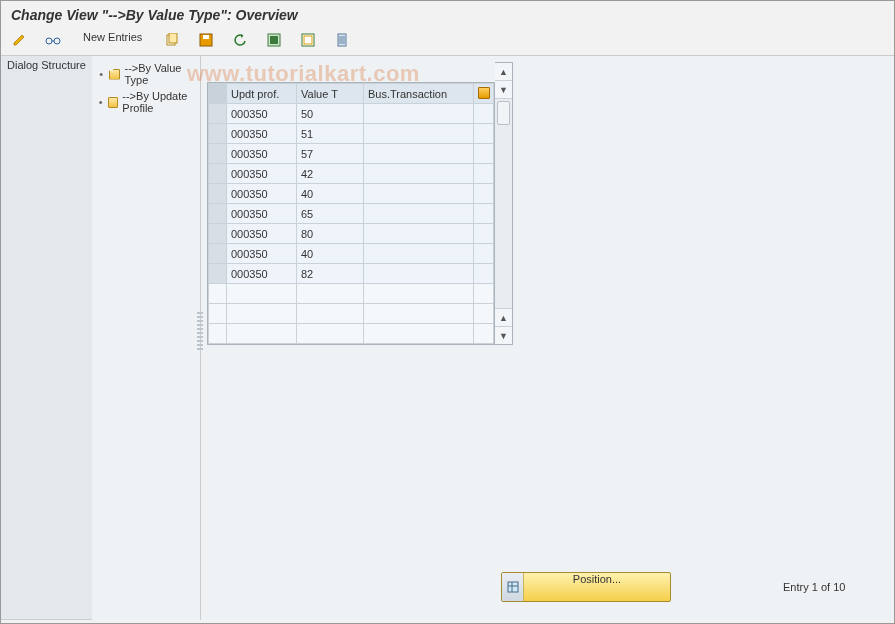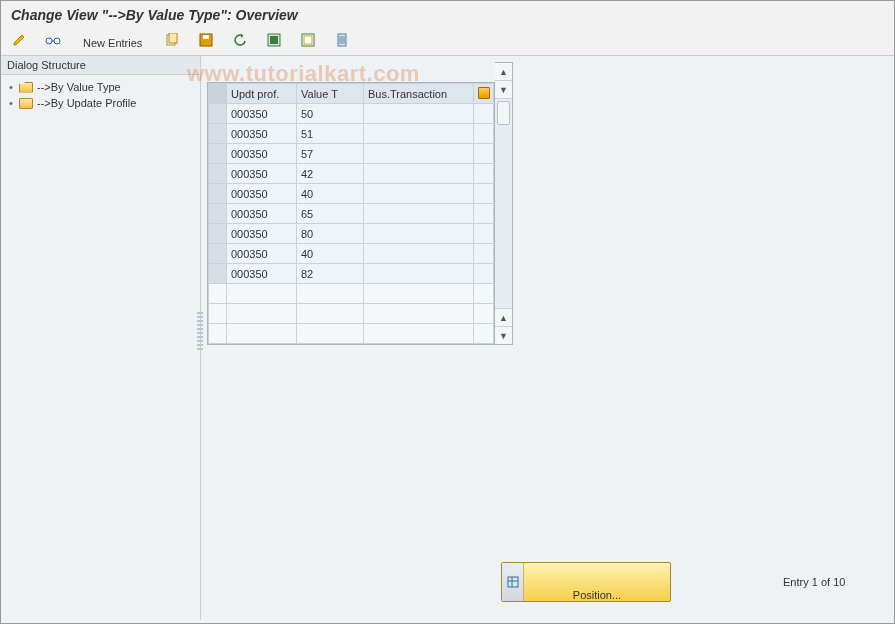--- a/index.html
+++ b/index.html
@@ -18,21 +18,21 @@
     background: #f2f2f2;
   }
   .titlebar h1 {
     font-size: 14px;
     font-style: italic;
     font-weight: bold;
     color: #333;
   }
   .toolbar {
     display: flex;
-    align-items: flex-end;
+    align-items: flex-start;
     gap: 14px;
     padding: 4px 8px 6px 8px;
     border-bottom: 1px solid #ccc;
     background: #f2f2f2;
   }
   .tb-btn {
     display: inline-flex;
     align-items: center;
     justify-content: center;
     width: 20px;
@@ -50,21 +50,20 @@
     display: flex;
     height: calc(100% - 58px);
     background: #eef2f5;
   }
   .sidebar {
     width: 200px;
     background: #eef2f5;
     border-right: 1px solid #ccc;
     padding: 0;
     display: flex;
-    flex-direction: column;
   }
   .sidebar-header {
     font-size: 11px;
     padding: 3px 6px;
     background: #e3e8ed;
     border-bottom: 1px solid #ccc;
     color: #333;
   }
   .tree {
     padding: 4px 4px;
@@ -175,24 +174,24 @@
   }
   .bottom-bar {
     position:absolute;
     bottom: 18px;
     left: 300px;
     display:flex;
     align-items:center;
     gap: 80px;
   }
   .position-btn {
-    display:flex; align-items:flex-end;
+    display:flex; align-items:flex-start;
     background: linear-gradient(#fff2b0,#f5cf4a);
     border:1px solid #a78a2b;
-    height:40px; min-width:170px;
+    height:30px; min-width:170px;
     font-size:11px; color:#333;
     cursor:pointer;
     border-radius:2px;
   }
   .position-btn .pb-icon {
     width:22px; height:100%;
     display:flex;align-items:center;justify-content:center;
     border-right:1px solid #c9b45a;
     background: linear-gradient(#e9eef3,#cfd8e0);
   }

